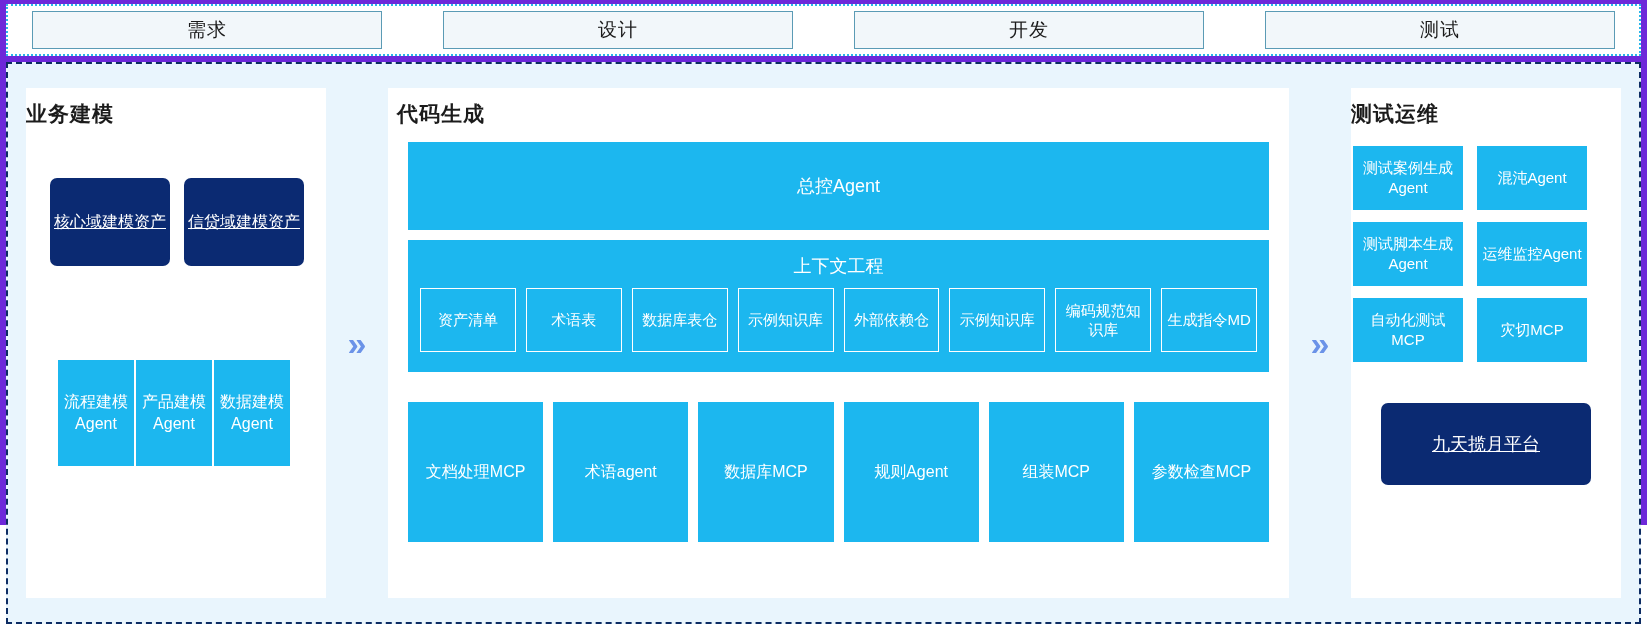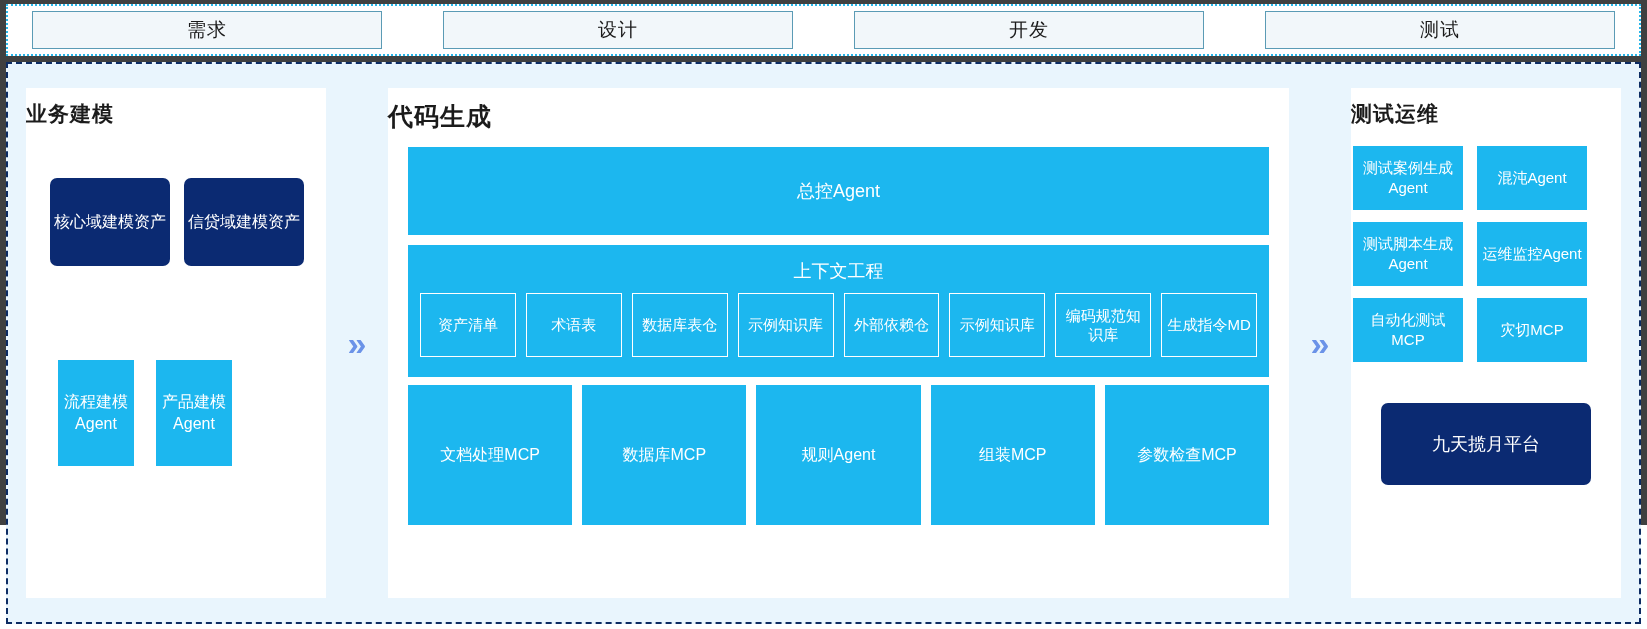--- a/index.html
+++ b/index.html
@@ -2,21 +2,21 @@
 <html><head>
 <meta charset="utf-8">
 <style>
   * { box-sizing: border-box; margin: 0; padding: 0; }
   body {
     width: 1647px; height: 629px;
     background: #ffffff;
     font-family: "Liberation Sans", "DejaVu Sans", sans-serif;
     overflow: hidden;
   }
-  .canvas { position: relative; width: 1647px; height: 525px; background: #404040; }
+  .canvas { position: relative; width: 1647px; height: 525px; background: #6d28d9; }
 
   
   .stage-strip {
     position: absolute; left: 6px; top: 4px; width: 1635px; height: 52px;
     border: 2px dotted #29b6e8;
     display: flex; align-items: center; justify-content: space-between;
     padding: 0 24px;
     background: #ffffff;
   }
   .stage-box {
@@ -44,21 +44,21 @@
   .panel-mid   { flex: 1; margin: 0; }
   .panel-right { width: 270px; }
 
   .panel-title {
     font-size: 21px;
     font-weight: bold;
     color: #1b1b1b;
     padding-top: 12px;
     letter-spacing: 1px;
   }
-  .panel-mid .panel-title { font-size: 25px; }
+  .panel-mid .panel-title { font-size: 21px; padding-left: 9px; }
 
   
   .arrow-sep {
     width: 62px;
     display: flex; align-items: center; justify-content: center;
     color: #6b93e8;
     font-size: 34px;
     font-weight: bold;
     line-height: 1;
     user-select: none;
@@ -67,41 +67,42 @@
   
   .navy-card {
     background: #0b2a72;
     color: #ffffff;
     border-radius: 7px;
     display: flex; align-items: center; justify-content: center;
     text-align: center;
     font-size: 16px;
     line-height: 1.35;
     padding: 4px;
+    text-decoration: underline;
   }
   .cyan-card {
     background: #1cb7ef;
     color: #ffffff;
     display: flex; align-items: center; justify-content: center;
     text-align: center;
     font-size: 16px;
     line-height: 1.35;
     padding: 4px;
   }
 
   
   .left-assets {
     position: absolute; left: 24px; top: 90px;
     display: flex; gap: 14px;
   }
   .left-assets .navy-card { width: 120px; height: 88px; font-size: 16px; }
 
   .left-agents {
     position: absolute; left: 24px; top: 272px;
-    display: flex; gap: 22px; padding-left: 8px;
+    display: flex; gap: 2px; padding-left: 8px;
   }
   .left-agents .cyan-card { width: 76px; height: 106px; font-size: 16px; }
 
   
   .mid-inner { padding: 0 20px; }
 
   .master-agent {
     margin-top: 14px;
     height: 88px;
     font-size: 18px;
@@ -125,21 +126,21 @@
     color: #ffffff;
     min-height: 64px;
     display: flex; align-items: center; justify-content: center;
     text-align: center;
     font-size: 15px;
     line-height: 1.3;
     padding: 3px 2px;
   }
 
   .tool-row {
-    margin-top: 8px;
+    margin-top: 30px;
     display: flex; gap: 10px; justify-content: space-between;
   }
   .tool-row .cyan-card { flex: 1; height: 140px; font-size: 16px; }
 
   
   .right-grid {
     position: absolute; left: 2px; top: 58px;
     display: grid;
     grid-template-columns: 110px 110px;
     grid-template-rows: 64px 64px 64px;
@@ -187,20 +188,23 @@
         </div>
       </div>
 
       <div class="left-agents">
         <div class="cyan-card">
           <span>流程建模Agent</span>
         </div>
         <div class="cyan-card">
           <span>产品建模Agent</span>
         </div>
+        <div class="cyan-card">
+          <span>数据建模Agent</span>
+        </div>
       </div>
     </div>
 
     <div class="arrow-sep">
       <span>»</span>
     </div>
 
     <div class="panel panel-mid">
       <div class="panel-title">代码生成</div>
 
@@ -238,20 +242,23 @@
               <span>生成指令MD</span>
             </div>
           </div>
         </div>
 
         <div class="tool-row">
           <div class="cyan-card">
             <span>文档处理MCP</span>
           </div>
           <div class="cyan-card">
+            <span>术语agent</span>
+          </div>
+          <div class="cyan-card">
             <span>数据库MCP</span>
           </div>
           <div class="cyan-card">
             <span>规则Agent</span>
           </div>
           <div class="cyan-card">
             <span>组装MCP</span>
           </div>
           <div class="cyan-card">
             <span>参数检查MCP</span>

